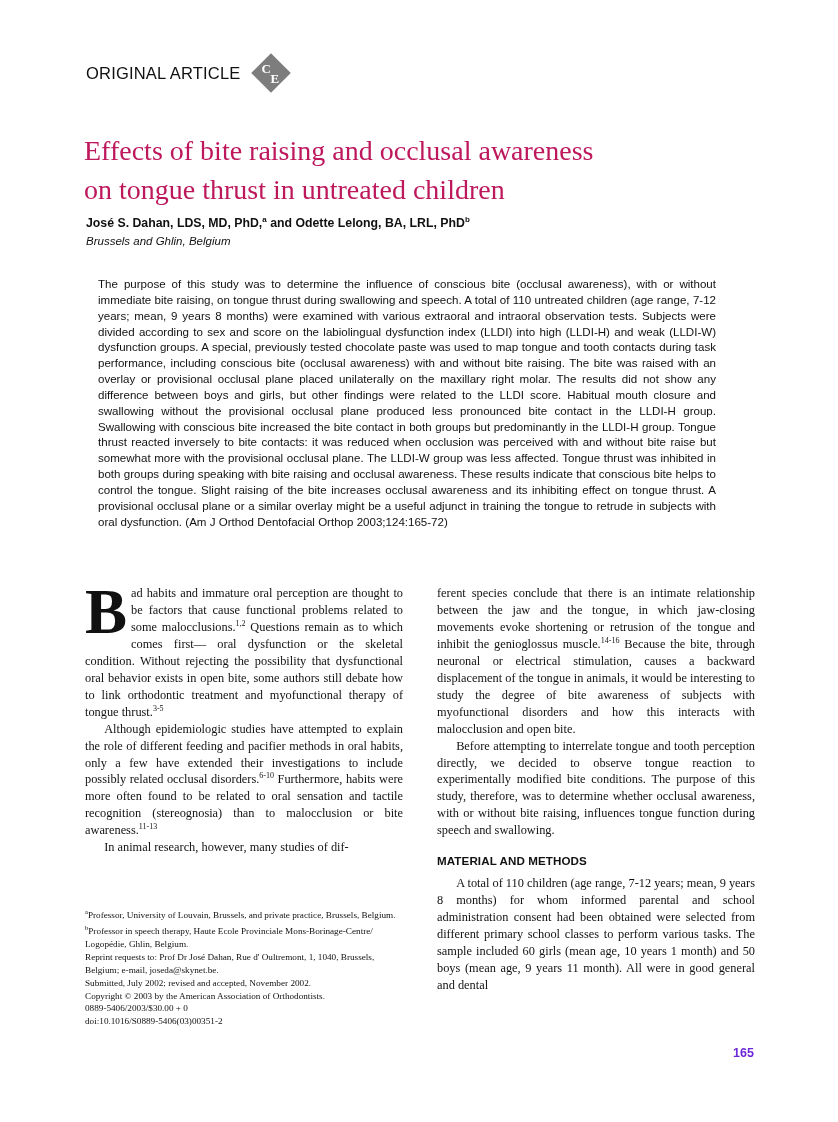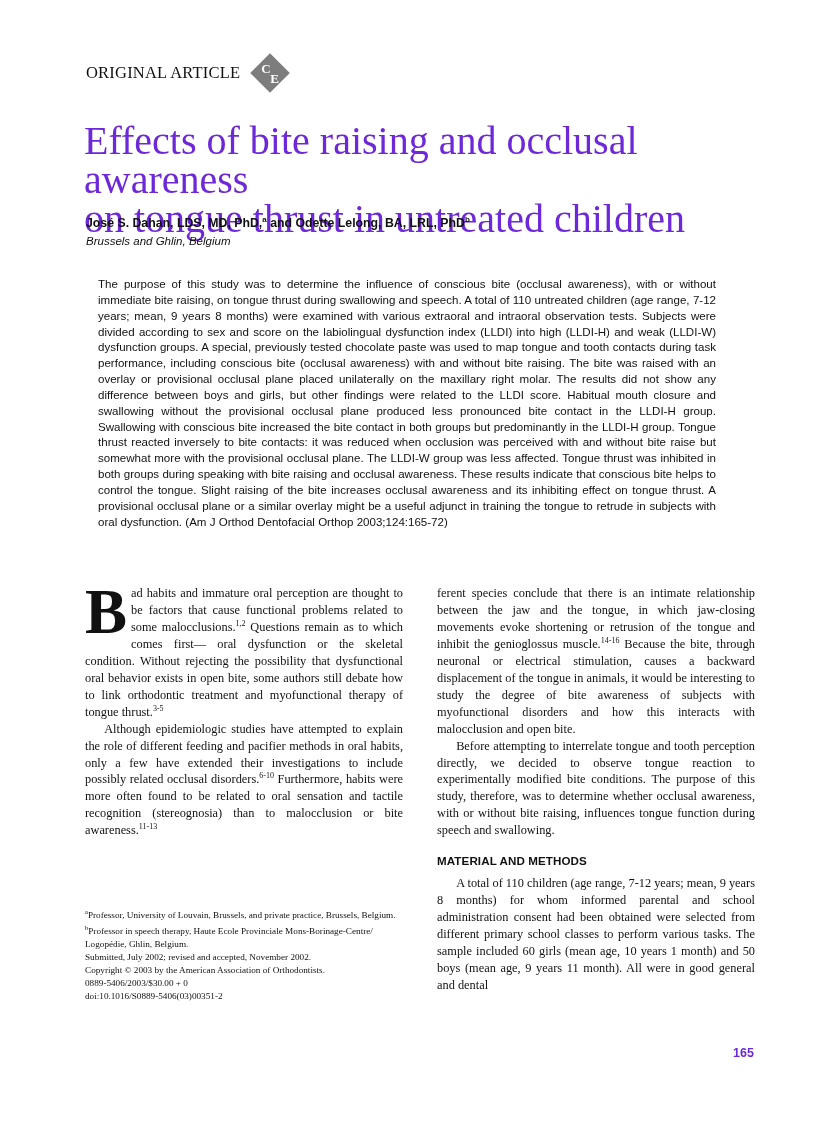--- a/index.html
+++ b/index.html
@@ -1,26 +1,26 @@
 <!DOCTYPE html>
 <html><head>
 <meta charset="utf-8">
 <style>
   html, body { margin: 0; padding: 0; background: #ffffff; }
   body { width: 838px; height: 1122px; position: relative; overflow: hidden; color: #111; }
 
   .header { position: absolute; left: 86px; top: 53px; height: 40px; display: flex; align-items: center; }
-  .section-label { font-family: Liberation Serif, serif; font-size: 16.5px; letter-spacing: 0.2px; color: #111; }
+  .section-label { font-family: Liberation Sans, sans-serif; font-size: 16.5px; letter-spacing: 0.2px; color: #111; }
   .ce-badge { position: relative; width: 44px; height: 44px; margin-left: 8px; }
   .ce-diamond { position: absolute; left: 8px; top: 8px; width: 28px; height: 28px; background: #7d7d7d; transform: rotate(45deg); }
   .ce-c, .ce-e { position: absolute; font-family: "Liberation Serif", serif; color: #fff; font-size: 13px; font-weight: bold; }
   .ce-c { left: 13px; top: 10px; }
   .ce-e { left: 22px; top: 20px; }
 
-  .title { position: absolute; left: 84px; top: 121px; width: 680px; font-family: "Liberation Serif", serif; font-size: 40px; line-height: 39px; color: #6d28d9; margin: 0; font-weight: normal; }
+  .title { position: absolute; left: 84px; top: 131px; width: 680px; font-family: "Liberation Serif", serif; font-size: 28px; line-height: 39px; color: #be185d; margin: 0; font-weight: normal; }
 
   .authors { position: absolute; left: 86px; top: 215px; font-family: "Liberation Sans", sans-serif; font-size: 12.3px; font-weight: bold; color: #111; }
   .authors sup { font-size: 8px; }
   .affil { position: absolute; left: 86px; top: 235px; font-family: Liberation Sans, sans-serif; font-style: italic; font-size: 11.5px; color: #111; }
 
   .abstract { position: absolute; left: 86px; top: 265px; width: 618px; font-family: "Liberation Sans", sans-serif; font-size: 11.55px; line-height: 15.85px; text-align: justify; color: #111; margin: 12px; }
 
   .col { position: absolute; top: 585px; width: 318px; font-family: "Liberation Serif", serif; font-size: 12.35px; line-height: 16.95px; color: #111; text-align: justify; }
   .col-left { left: 85px; }
   .col-right { left: 437px; }
@@ -57,31 +57,33 @@
 <div class="authors">
   <span>José S. Dahan, LDS, MD, PhD,</span><sup>a</sup><span style="white-space:pre"> and </span><span>Odette Lelong, BA, LRL, PhD</span><sup>b</sup>
 </div>
 <div class="affil">Brussels and Ghlin, Belgium</div>
 
 <p class="abstract">The purpose of this study was to determine the influence of conscious bite (occlusal awareness), with or without immediate bite raising, on tongue thrust during swallowing and speech. A total of 110 untreated children (age range, 7-12 years; mean, 9 years 8 months) were examined with various extraoral and intraoral observation tests. Subjects were divided according to sex and score on the labiolingual dysfunction index (LLDI) into high (LLDI-H) and weak (LLDI-W) dysfunction groups. A special, previously tested chocolate paste was used to map tongue and tooth contacts during task performance, including conscious bite (occlusal awareness) with and without bite raising. The bite was raised with an overlay or provisional occlusal plane placed unilaterally on the maxillary right molar. The results did not show any difference between boys and girls, but other findings were related to the LLDI score. Habitual mouth closure and swallowing without the provisional occlusal plane produced less pronounced bite contact in the LLDI-H group. Swallowing with conscious bite increased the bite contact in both groups but predominantly in the LLDI-H group. Tongue thrust reacted inversely to bite contacts: it was reduced when occlusion was perceived with and without bite raise but somewhat more with the provisional occlusal plane. The LLDI-W group was less affected. Tongue thrust was inhibited in both groups during speaking with bite raising and occlusal awareness. These results indicate that conscious bite helps to control the tongue. Slight raising of the bite increases occlusal awareness and its inhibiting effect on tongue thrust. A provisional occlusal plane or a similar overlay might be a useful adjunct in training the tongue to retrude in subjects with oral dysfunction. (Am J Orthod Dentofacial Orthop 2003;124:165-72)</p>
 
 <div class="col col-left">
   <p><span class="dropcap">B</span><span>ad habits and immature oral perception are thought to be factors that cause functional problems related to some malocclusions.</span><sup class="ref">1,2</sup><span> Questions remain as to which comes first— oral dysfunction or the skeletal condition. Without rejecting the possibility that dysfunctional oral behavior exists in open bite, some authors still debate how to link orthodontic treatment and myofunctional therapy of tongue thrust.</span><sup class="ref">3-5</sup></p>
   <p class="indent"><span>Although epidemiologic studies have attempted to explain the role of different feeding and pacifier methods in oral habits, only a few have extended their investigations to include possibly related occlusal disorders.</span><sup class="ref">6-10</sup><span> Furthermore, habits were more often found to be related to oral sensation and tactile recognition (stereognosia) than to malocclusion or bite awareness.</span><sup class="ref">11-13</sup></p>
+  <p class="indent">In animal research, however, many studies of dif-</p>
 </div>
 
 <div class="col col-right">
   <p><span>ferent species conclude that there is an intimate relationship between the jaw and the tongue, in which jaw-closing movements evoke shortening or retrusion of the tongue and inhibit the genioglossus muscle.</span><sup class="ref">14-16</sup><span> Because the bite, through neuronal or electrical stimulation, causes a backward displacement of the tongue in animals, it would be interesting to study the degree of bite awareness of subjects with myofunctional disorders and how this interacts with malocclusion and open bite.</span></p>
   <p class="indent">Before attempting to interrelate tongue and tooth perception directly, we decided to observe tongue reaction to experimentally modified bite conditions. The purpose of this study, therefore, was to determine whether occlusal awareness, with or without bite raising, influences tongue function during speech and swallowing.</p>
   <p class="heading">MATERIAL AND METHODS</p>
   <p class="indent">A total of 110 children (age range, 7-12 years; mean, 9 years 8 months) for whom informed parental and school administration consent had been obtained were selected from different primary school classes to perform various tasks. The sample included 60 girls (mean age, 10 years 1 month) and 50 boys (mean age, 9 years 11 month). All were in good general and dental</p>
 </div>
 
 <div class="footnotes">
   <div><sup>a</sup><span>Professor, University of Louvain, Brussels, and private practice, Brussels, Belgium.</span></div>
   <div><sup>b</sup><span>Professor in speech therapy, Haute Ecole Provinciale Mons-Borinage-Centre/ Logopédie, Ghlin, Belgium.</span></div>
+  <div>Reprint requests to: Prof Dr José Dahan, Rue d' Oultremont, 1, 1040, Brussels, Belgium; e-mail, joseda@skynet.be.</div>
   <div>Submitted, July 2002; revised and accepted, November 2002.</div>
   <div>Copyright © 2003 by the American Association of Orthodontists.</div>
   <div>0889-5406/2003/$30.00 + 0</div>
   <div>doi:10.1016/S0889-5406(03)00351-2</div>
 </div>
 
 <div class="page-number">165</div>
 
 </body></html>

